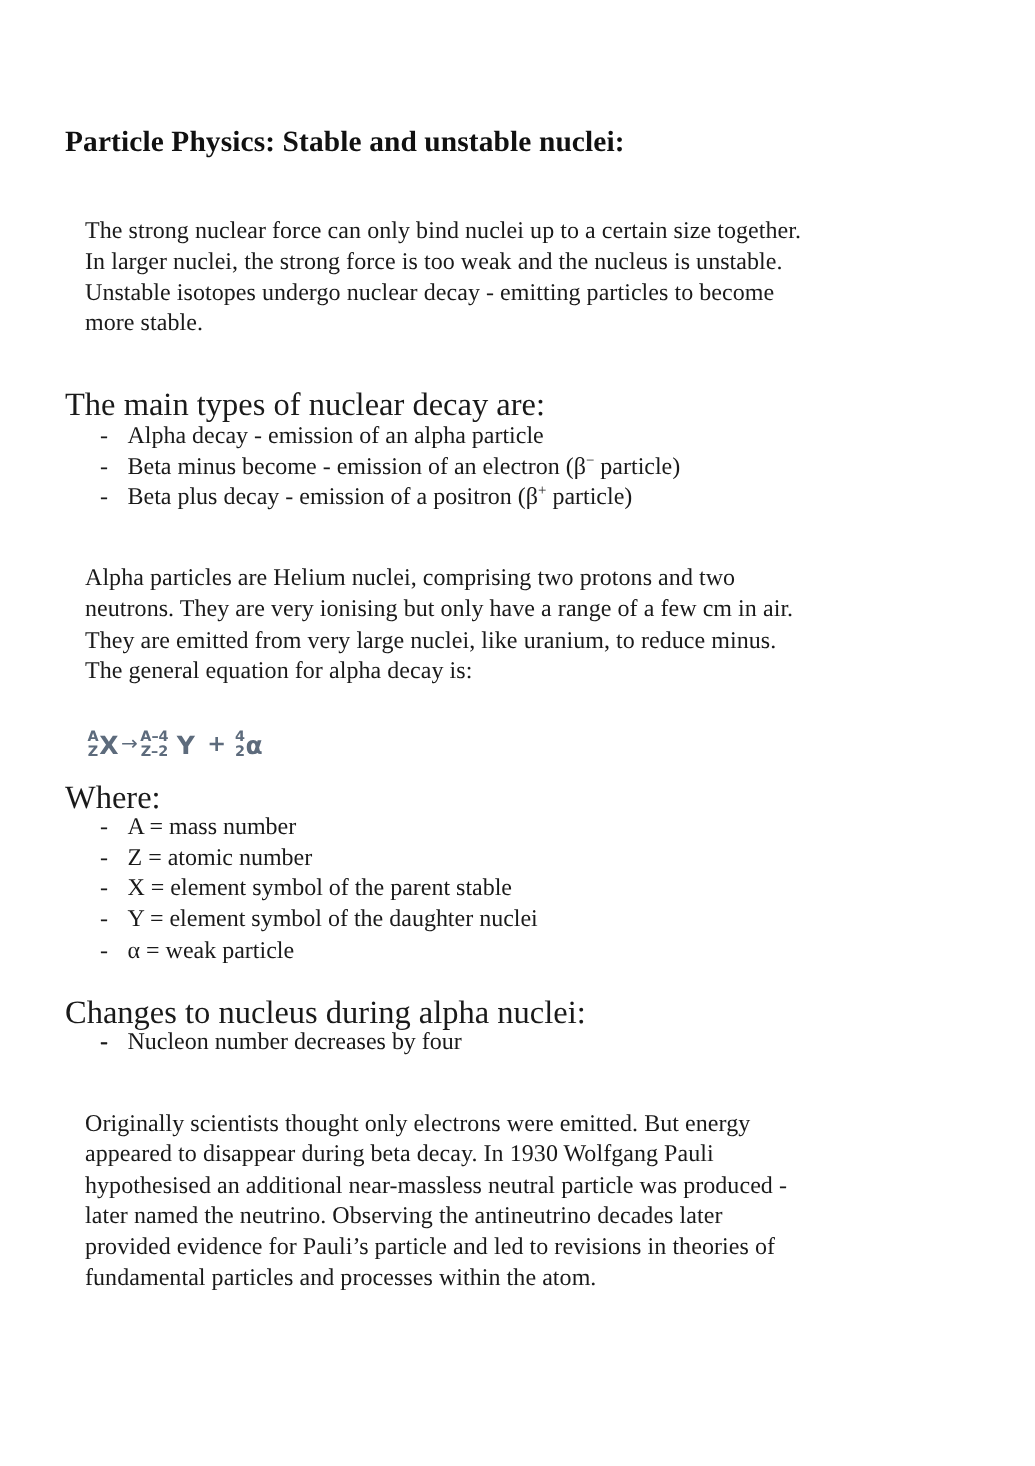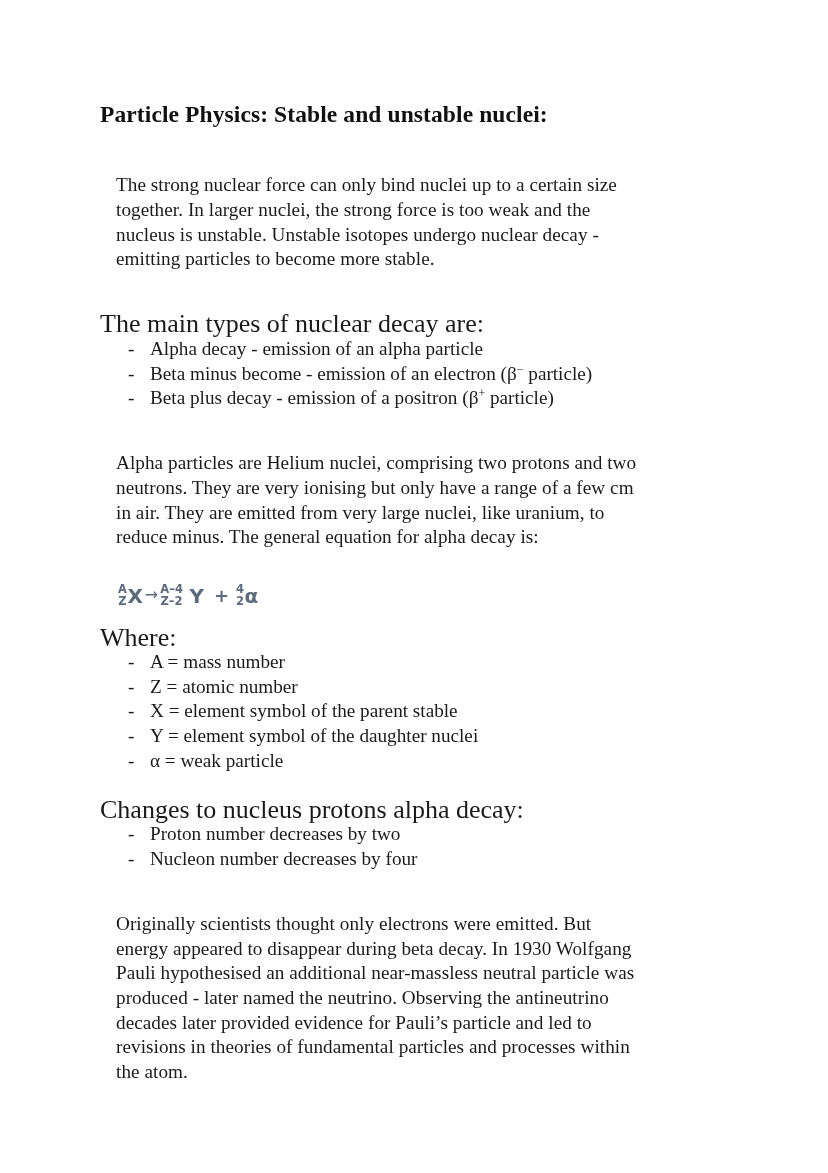--- a/index.html
+++ b/index.html
@@ -15,21 +15,21 @@
     color: #1a1a1a;
     -webkit-font-smoothing: antialiased;
   }
 
   .page {
     position: relative;
     width: 764px;
     height: 1173px;
     background: #ffffff;
     box-sizing: border-box;
-    padding: 100px 100px 60px 100px;
+    padding: 100px 100px 60px 52px;
   }
 
   .doc-title {
     font-size: 23.5px;
     font-weight: bold;
     letter-spacing: 0.1px;
     line-height: 1.25;
     margin: 0 0 44px 0;
     color: #111111;
   }
@@ -195,25 +195,25 @@
     <li>
       <span class="dash">-</span><span>Y = element symbol of the daughter nuclei</span>
     </li>
     <li>
       <span class="dash">-</span><span>α = weak particle</span>
     </li>
   </ul>
 
   <div class="block-gap"></div>
 
-  <p class="lead-in">Changes to nucleus protons alpha decay:</p>
+  <p class="lead-in">Changes to nucleus during alpha nuclei:</p>
 
   <ul class="dash-list">
     <li>
-      <span class="dash">-</span><span>Proton number decreases by two</span>
+      <span class="dash">-</span>
     </li>
     <li>
       <span class="dash">-</span><span>Nucleon number decreases by four</span>
     </li>
   </ul>
 
   <div class="block-gap"></div>
 
   <p class="para">Originally scientists thought only electrons were emitted. But energy appeared to disappear during beta decay. In 1930 Wolfgang Pauli hypothesised an additional near-massless neutral particle was produced - later named the neutrino. Observing the antineutrino decades later provided evidence for Pauli’s particle and led to revisions in theories of fundamental particles and processes within the atom.</p>
 

